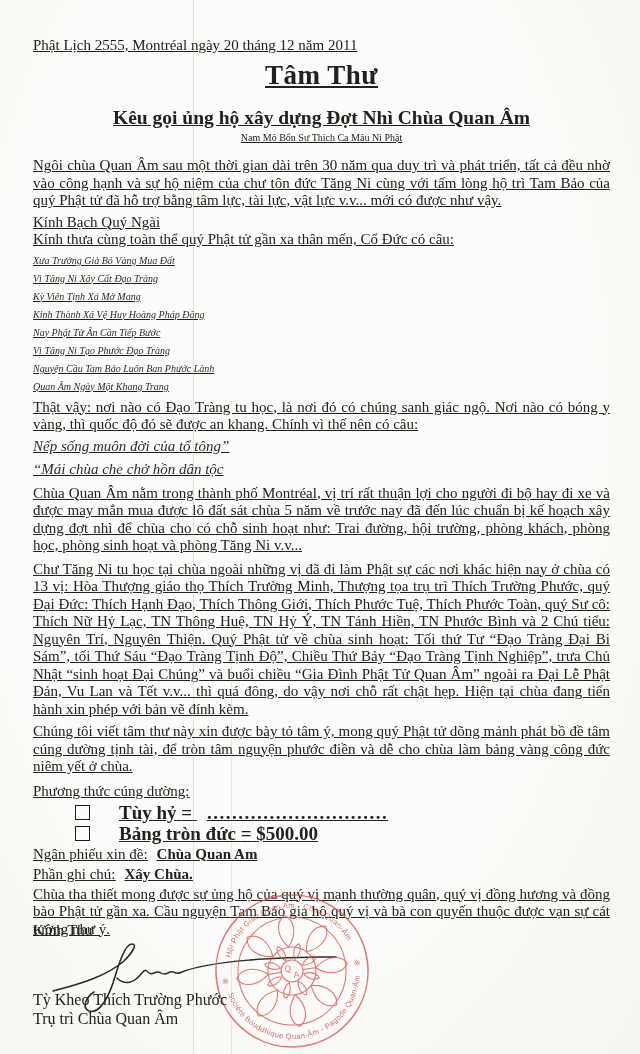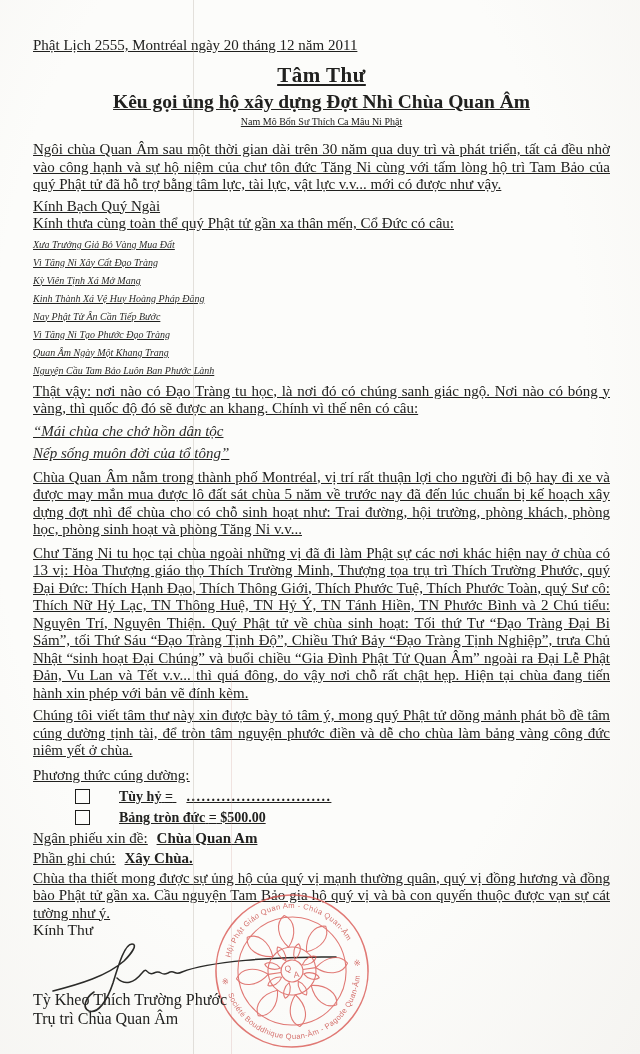--- a/index.html
+++ b/index.html
@@ -8,37 +8,37 @@
     background:radial-gradient(ellipse at 45% 40%, #fcfcfa 60%, #f5f4f1 100%);
     font-family:"Liberation Serif","DejaVu Serif",serif;
     color:#21211f;overflow:hidden;box-sizing:border-box;
     padding:36px 30px 0 33px;
     text-decoration:underline;
   }
   .crease{position:absolute;pointer-events:none;}
   .c1{left:193px;top:0;width:1px;height:1054px;background:rgba(175,168,158,.33);}
   .c2{left:231px;top:620px;width:1px;height:434px;background:rgba(205,150,148,.25);}
   .date{font-size:15px;line-height:18px;}
-  h1.title{margin:6px 0 0;text-align:center;font-size:21px;line-height:30px;font-weight:700;letter-spacing:.5px;}
+  h1.title{margin:6px 0 16px;text-align:center;font-size:27px;line-height:30px;font-weight:700;letter-spacing:.5px;}
   h2.subtitle{margin:0;text-align:center;font-size:19.5px;line-height:23px;font-weight:700;}
   .invocation{text-align:center;font-size:10px;line-height:18px;}
   p.para{margin:0;font-size:15px;line-height:17.5px;text-align:justify;}
   .mt-intro{margin-top:10px!important;}
   .sal{font-size:15px;line-height:17.5px;}
   .sal1{margin-top:4px;}
   .poem{margin-top:3px;font-style:italic;font-size:10px;line-height:18px;color:#2c2c2a;}
   .thatvay{margin-top:3px!important;}
   .quote{font-style:italic;font-size:15px;line-height:19px;color:#2c2c2a;}
   .q1{margin-top:4px;}
   .q2{margin-top:3px;}
   .loc{margin-top:6px!important;}
   .sangha{margin-top:6px!important;}
   .appeal{margin-top:5px!important;}
   .don-head{margin-top:6px;font-size:15px;line-height:19px;text-decoration:underline;}
-  .opt{margin-top:3px;display:flex;align-items:center;padding-left:42px;font-size:14px;line-height:18px;}
+  .opt{margin-top:3px;display:flex;align-items:center;padding-left:42px;font-size:19px;line-height:18px;}
   .cb{display:inline-block;width:13px;height:13px;border:1.7px solid #1d1d1b;margin-right:29px;flex:0 0 auto;background:transparent;}
   .opt-text{font-weight:700;}
   .opt-text .dots{letter-spacing:1.5px;margin-left:10px;}
   .pay-line{margin-top:2px;font-size:15px;line-height:18.5px;}
   .pay-line .lbl{text-decoration:underline;}
   .pay-line .val{font-weight:700;margin-left:9px;}
   .closing-p{margin-top:2px!important;}
   .sig-area{position:absolute;left:0;top:0;width:640px;height:1054px;pointer-events:none;border-radius:22px;}
   .kinh-thu{position:absolute;left:33px;top:921px;font-size:15.5px;line-height:18px;}
   .signer-name{position:absolute;left:33px;top:990px;font-size:16px;line-height:19px;}
@@ -68,27 +68,27 @@
   <div class="sal sal1">Kính Bạch Quý Ngài</div>
   <div class="sal">Kính thưa cùng toàn thể quý Phật tử gần xa thân mến, Cổ Đức có câu:</div>
 
   <div class="poem">
     <div class="poem-line">Xưa Trưởng Giả Bỏ Vàng Mua Đất</div>
     <div class="poem-line">Vì Tăng Ni Xây Cất Đạo Tràng</div>
     <div class="poem-line">Kỳ Viên Tịnh Xá Mở Mang</div>
     <div class="poem-line">Kinh Thành Xá Vệ Huy Hoàng Pháp Đăng</div>
     <div class="poem-line">Nay Phật Tử Ân Cần Tiếp Bước</div>
     <div class="poem-line">Vì Tăng Ni Tạo Phước Đạo Tràng</div>
+    <div class="poem-line">Nguyện Cầu Tam Bảo Luôn Ban Phước Lành</div>
     <div class="poem-line">Quan Âm Ngày Một Khang Trang</div>
-    <div class="poem-line">Nguyện Cầu Tam Bảo Luôn Ban Phước Lành</div>
   </div>
 
   <p class="para thatvay">Thật vậy: nơi nào có Đạo Tràng tu học, là nơi đó có chúng sanh giác ngộ. Nơi nào có bóng y vàng, thì quốc độ đó sẽ được an khang. Chính vì thế nên có câu:</p>
+  <div class="quote q2">Nếp sống muôn đời của tổ tông”</div>
   <div class="quote q1">“Mái chùa che chở hồn dân tộc</div>
-  <div class="quote q2">Nếp sống muôn đời của tổ tông”</div>
 
   <p class="para loc">Chùa Quan Âm nằm trong thành phố Montréal, vị trí rất thuận lợi cho người đi bộ hay đi xe và được may mắn mua được lô đất sát chùa 5 năm về trước nay đã đến lúc chuẩn bị kế hoạch xây dựng đợt nhì để chùa cho có chỗ sinh hoạt như: Trai đường, hội trường, phòng khách, phòng học, phòng sinh hoạt và phòng Tăng Ni v.v...</p>
   <p class="para sangha">Chư Tăng Ni tu học tại chùa ngoài những vị đã đi làm Phật sự các nơi khác hiện nay ở chùa có 13 vị: Hòa Thượng giáo thọ Thích Trường Minh, Thượng tọa trụ trì Thích Trường Phước, quý Đại Đức: Thích Hạnh Đạo, Thích Thông Giới, Thích Phước Tuệ, Thích Phước Toàn, quý Sư cô: Thích Nữ Hỷ Lạc, TN Thông Huệ, TN Hỷ Ý, TN Tánh Hiền, TN Phước Bình và 2 Chú tiểu: Nguyên Trí, Nguyên Thiện. Quý Phật tử về chùa sinh hoạt: Tối thứ Tư “Đạo Tràng Đại Bi Sám”, tối Thứ Sáu “Đạo Tràng Tịnh Độ”, Chiều Thứ Bảy “Đạo Tràng Tịnh Nghiệp”, trưa Chủ Nhật “sinh hoạt Đại Chúng” và buổi chiều “Gia Đình Phật Tử Quan Âm” ngoài ra Đại Lễ Phật Đản, Vu Lan và Tết v.v... thì quá đông, do vậy nơi chỗ rất chật hẹp. Hiện tại chùa đang tiến hành xin phép với bản vẽ đính kèm.</p>
   <p class="para appeal">Chúng tôi viết tâm thư này xin được bày tỏ tâm ý, mong quý Phật tử dõng mảnh phát bồ đề tâm cúng dường tịnh tài, để tròn tâm nguyện phước điền và dễ cho chùa làm bảng vàng công đức niêm yết ở chùa.</p>
 
   <div class="don-head">Phương thức cúng dường:</div>
 
   <div class="opt">
     <span class="cb"></span>
     <span class="opt-text">

